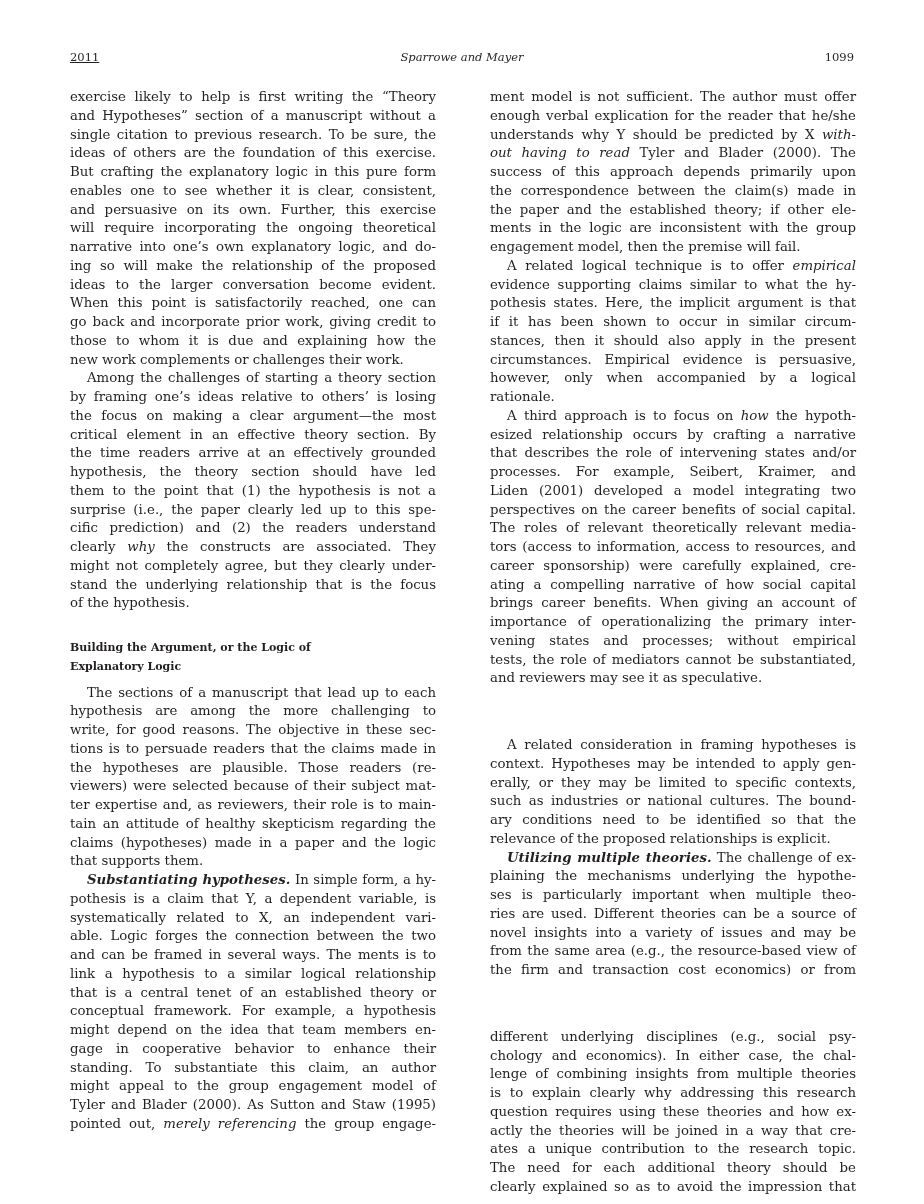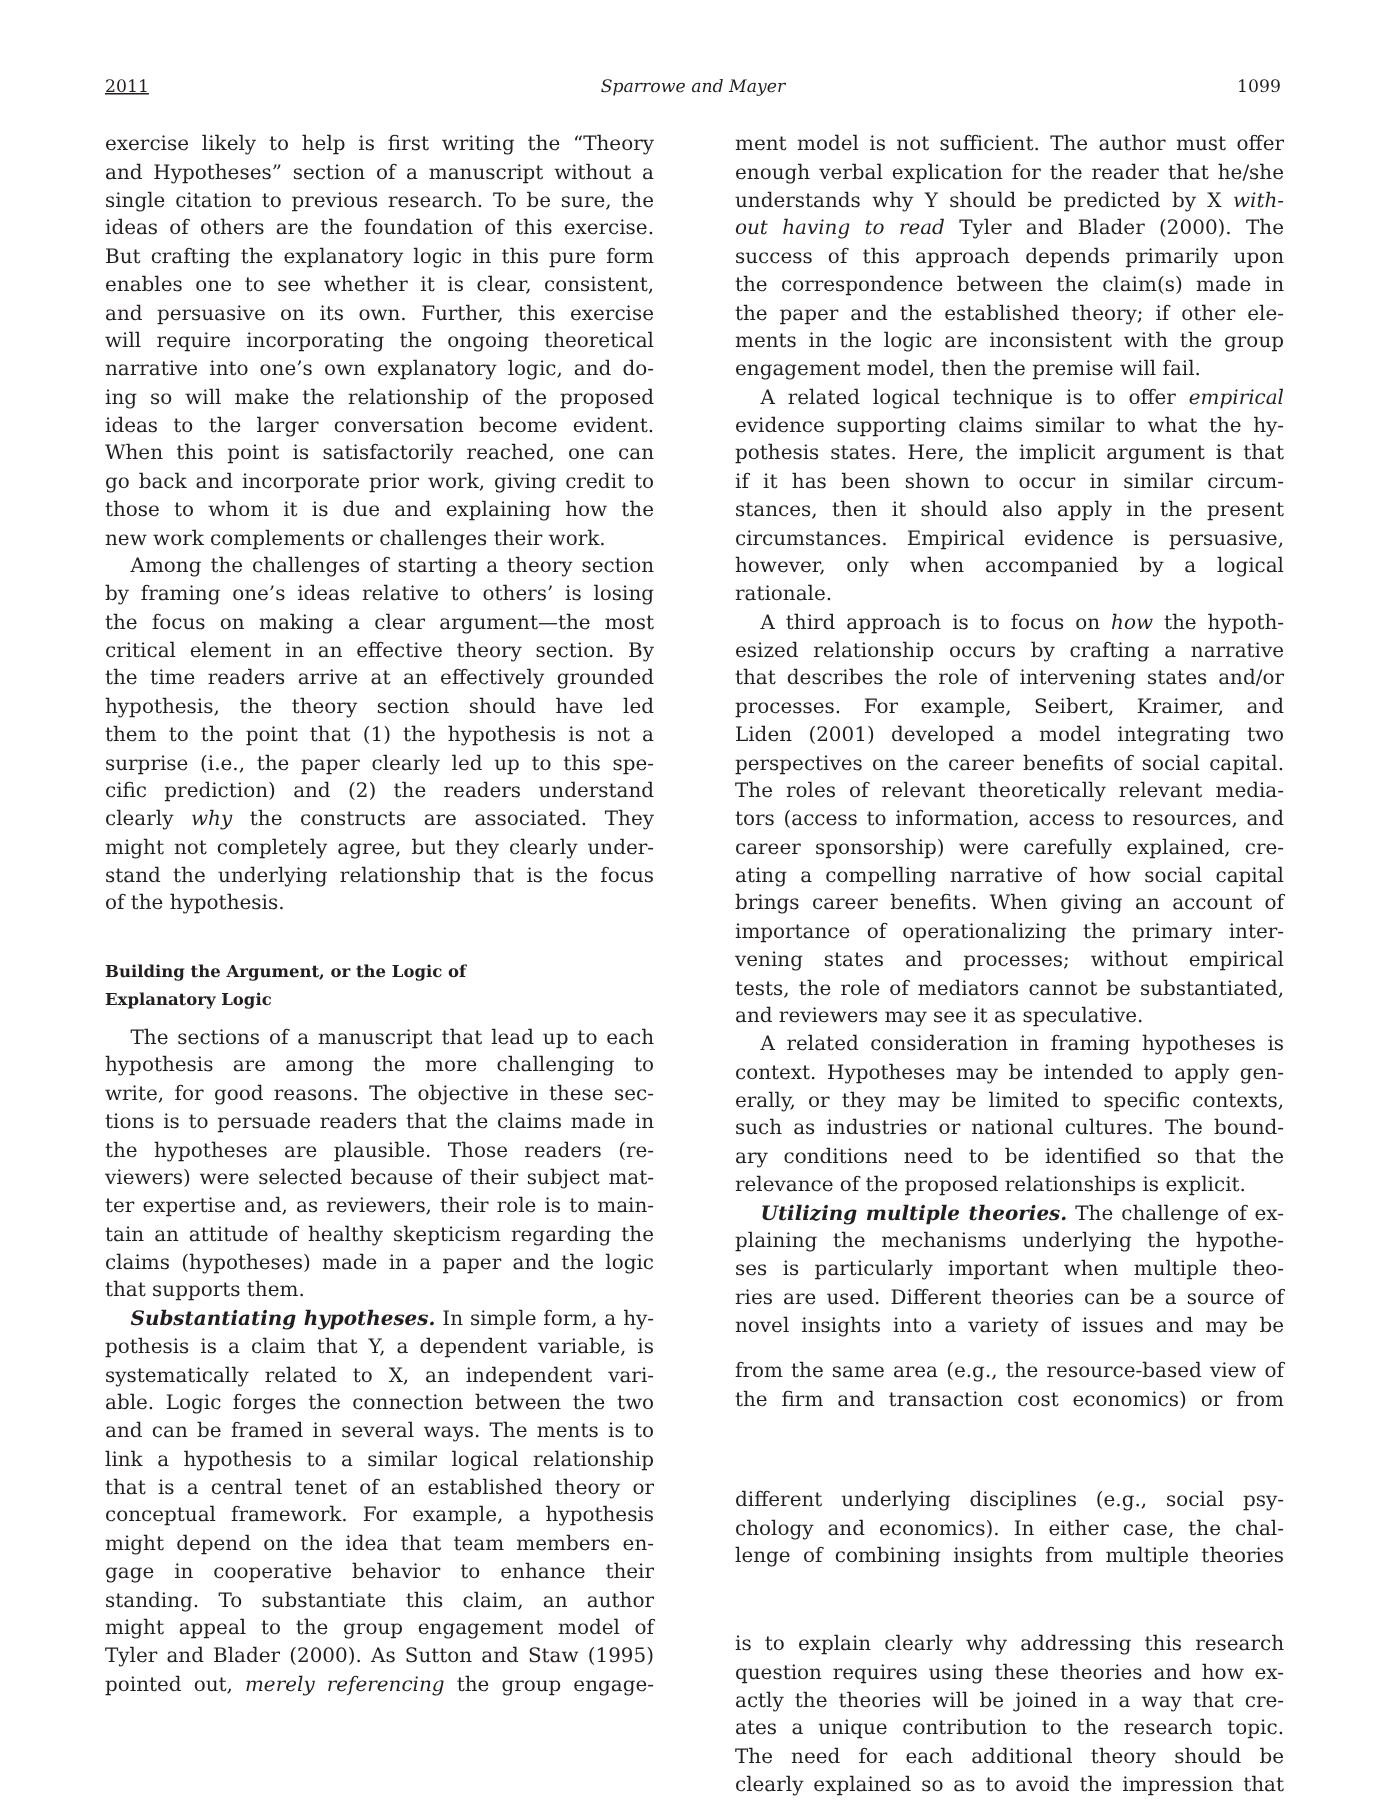--- a/index.html
+++ b/index.html
@@ -134,38 +134,38 @@
     <span class="line" style="display: block;">tors (access to information, access to resources, and</span>
     <span class="line" style="display: block;">career sponsorship) were carefully explained, cre-</span>
     <span class="line" style="display: block;">ating a compelling narrative of how social capital</span>
     <span class="line" style="display: block;">brings career benefits. When giving an account of</span>
     <span class="line" style="display: block;">importance of operationalizing the primary inter-</span>
     <span class="line" style="display: block;">vening states and processes; without empirical</span>
     <span class="line" style="display: block;">tests, the role of mediators cannot be substantiated,</span>
     <span class="line last" style="display: block;">and reviewers may see it as speculative.</span>
   </div>
   <div>
-    <span class="line indent" style="display: block;">A related consideration in framing hypotheses is</span>
+    <span class="line indent" style="display: block; margin-top: 48px;">A related consideration in framing hypotheses is</span>
     <span class="line" style="display: block;">context. Hypotheses may be intended to apply gen-</span>
     <span class="line" style="display: block;">erally, or they may be limited to specific contexts,</span>
     <span class="line" style="display: block;">such as industries or national cultures. The bound-</span>
     <span class="line" style="display: block;">ary conditions need to be identified so that the</span>
     <span class="line last" style="display: block;">relevance of the proposed relationships is explicit.</span>
   </div>
   <div>
     <span class="line indent" style="display: block;"><b><i>Utilizing multiple theories.</i></b><span> The challenge of ex-</span></span>
     <span class="line" style="display: block;">plaining the mechanisms underlying the hypothe-</span>
     <span class="line" style="display: block;">ses is particularly important when multiple theo-</span>
     <span class="line" style="display: block;">ries are used. Different theories can be a source of</span>
     <span class="line" style="display: block;">novel insights into a variety of issues and may be</span>
-    <span class="line" style="display: block; margin-top: 12px;">from the same area (e.g., the resource-based view of</span>
+    <span class="line" style="display: block;">from the same area (e.g., the resource-based view of</span>
     <span class="line" style="display: block;">the firm and transaction cost economics) or from</span>
     <span class="line" style="display: block; margin-top: 48px;">different underlying disciplines (e.g., social psy-</span>
     <span class="line" style="display: block;">chology and economics). In either case, the chal-</span>
     <span class="line" style="display: block;">lenge of combining insights from multiple theories</span>
-    <span class="line" style="display: block; margin-top: 40px;">is to explain clearly why addressing this research</span>
+    <span class="line" style="display: block;">is to explain clearly why addressing this research</span>
     <span class="line" style="display: block;">question requires using these theories and how ex-</span>
     <span class="line" style="display: block;">actly the theories will be joined in a way that cre-</span>
     <span class="line" style="display: block;">ates a unique contribution to the research topic.</span>
     <span class="line" style="display: block;">The need for each additional theory should be</span>
     <span class="line" style="display: block;">clearly explained so as to avoid the impression that</span>
   </div>
 </div>
 
 </body></html>

